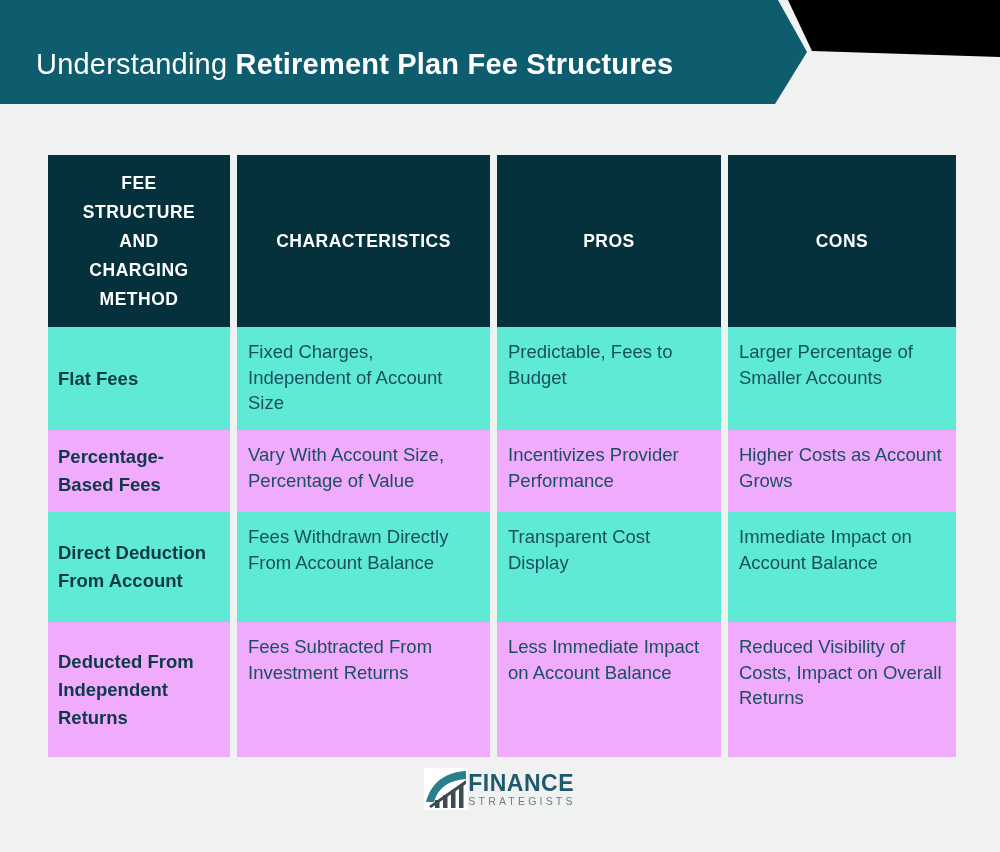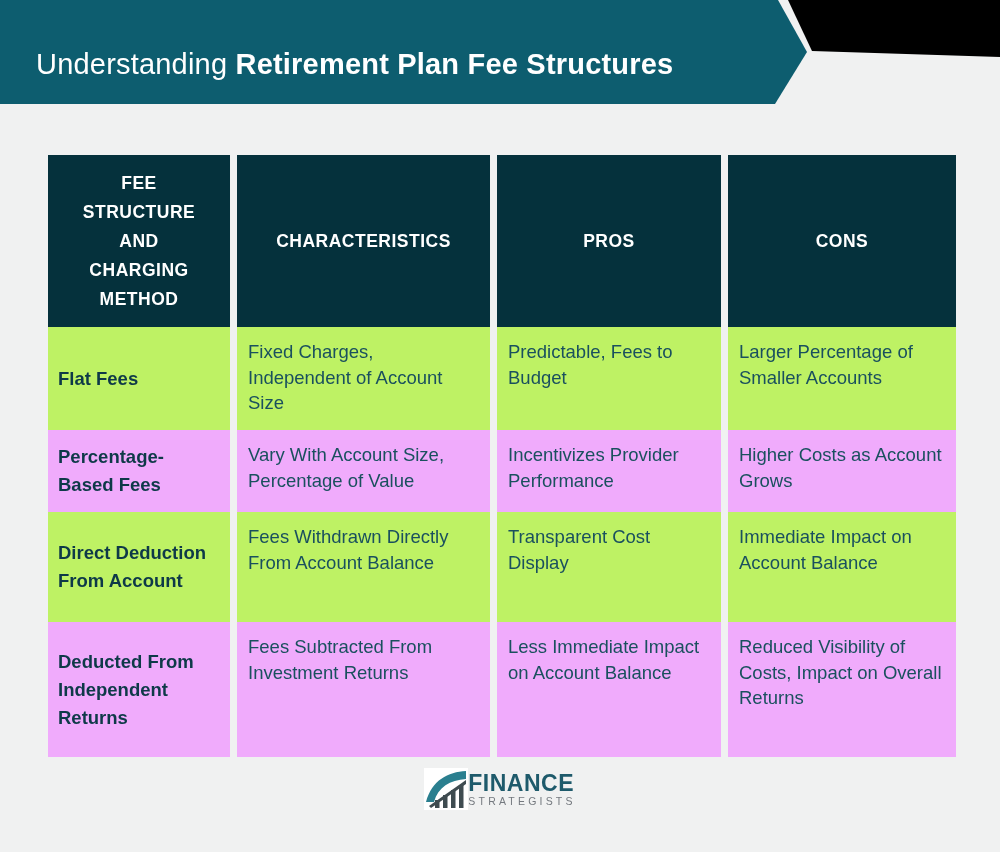--- a/index.html
+++ b/index.html
@@ -33,21 +33,21 @@
     grid-template-rows:172px 103px 82px 110px 135px;
     column-gap:7px;
   }
   .th{
     background:#05313c;color:#ffffff;
     display:flex;align-items:center;justify-content:center;
     text-align:center;font-weight:700;font-size:17.5px;
     letter-spacing:.5px;line-height:29px;
   }
   .th.first{padding:0 34px;}
-  .cell-white{background:#bef264;}
+  .cell-white{background:#5eead4;}
   .cell-light{background:#f0abfc;}
   .label-cell{
     display:flex;align-items:center;
     padding:0 14px 0 10px;
     font-weight:700;font-size:18.5px;line-height:28px;color:#0e3948;
   }
   .body-cell{
     padding:12px 10px 0 11px;
     font-size:18.5px;line-height:25.5px;color:#1a505e;
   }

